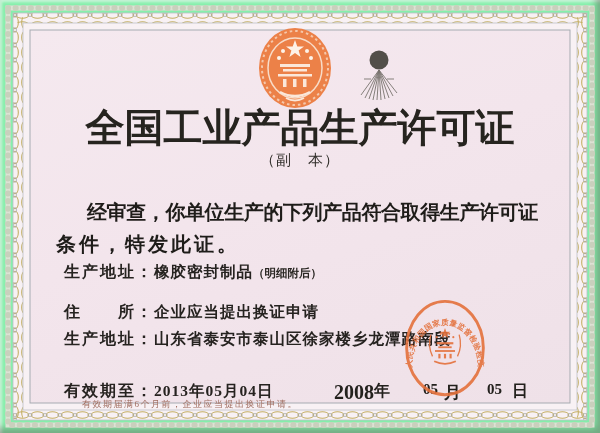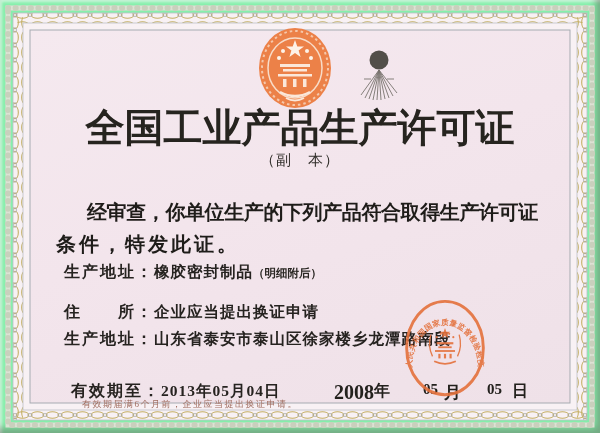--- a/index.html
+++ b/index.html
@@ -45,21 +45,21 @@
     letter-spacing:3px;color:#1e1c19;
   }
   .row{position:absolute;left:64px;white-space:nowrap;}
   .row .lbl{font-size:16px;font-weight:bold;letter-spacing:2px;color:#262320;}
   .row .val{font-size:15.5px;font-weight:bold;letter-spacing:1px;color:#262320;}
   .row .note{font-size:11.5px;font-weight:bold;color:#2b2824;}
   .row1{top:262px;}
   .row2{top:302px;}
   .row3{top:329px;}
   .row4{top:355px;}
-  .row5{top:381px;margin-left:7px;}
+  .row5{top:381px;}
 
   .issue-date{position:absolute;left:0;top:381px;width:600px;height:22px;}
   .issue-date span{position:absolute;font-weight:bold;color:#23211d;}
   .d-year{left:334px;font-size:20px;}
   .d-yu{left:374px;font-size:16px;}
   .d-month{left:423px;font-size:15px;}
   .d-mu{left:444px;font-size:17px;}
   .d-day{left:487px;font-size:15px;}
   .d-du{left:512px;font-size:16px;}
 

